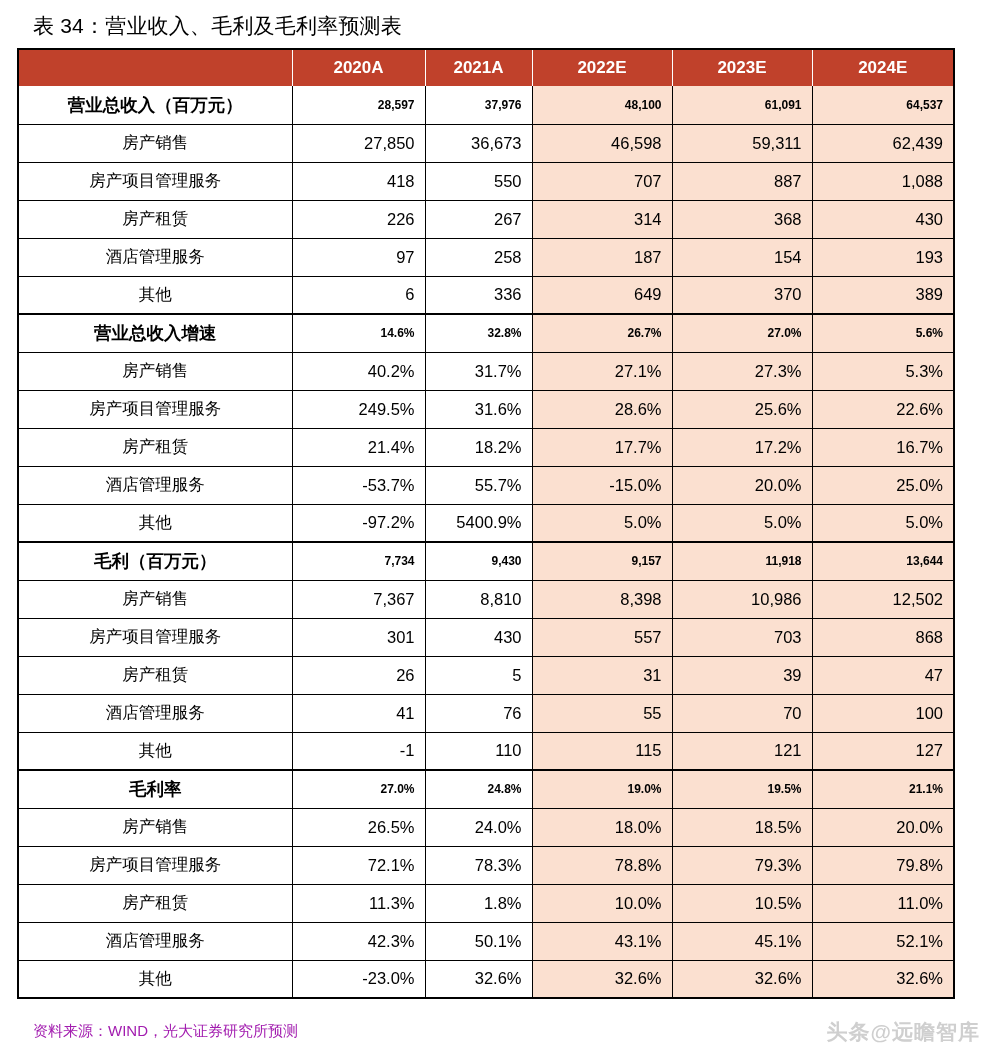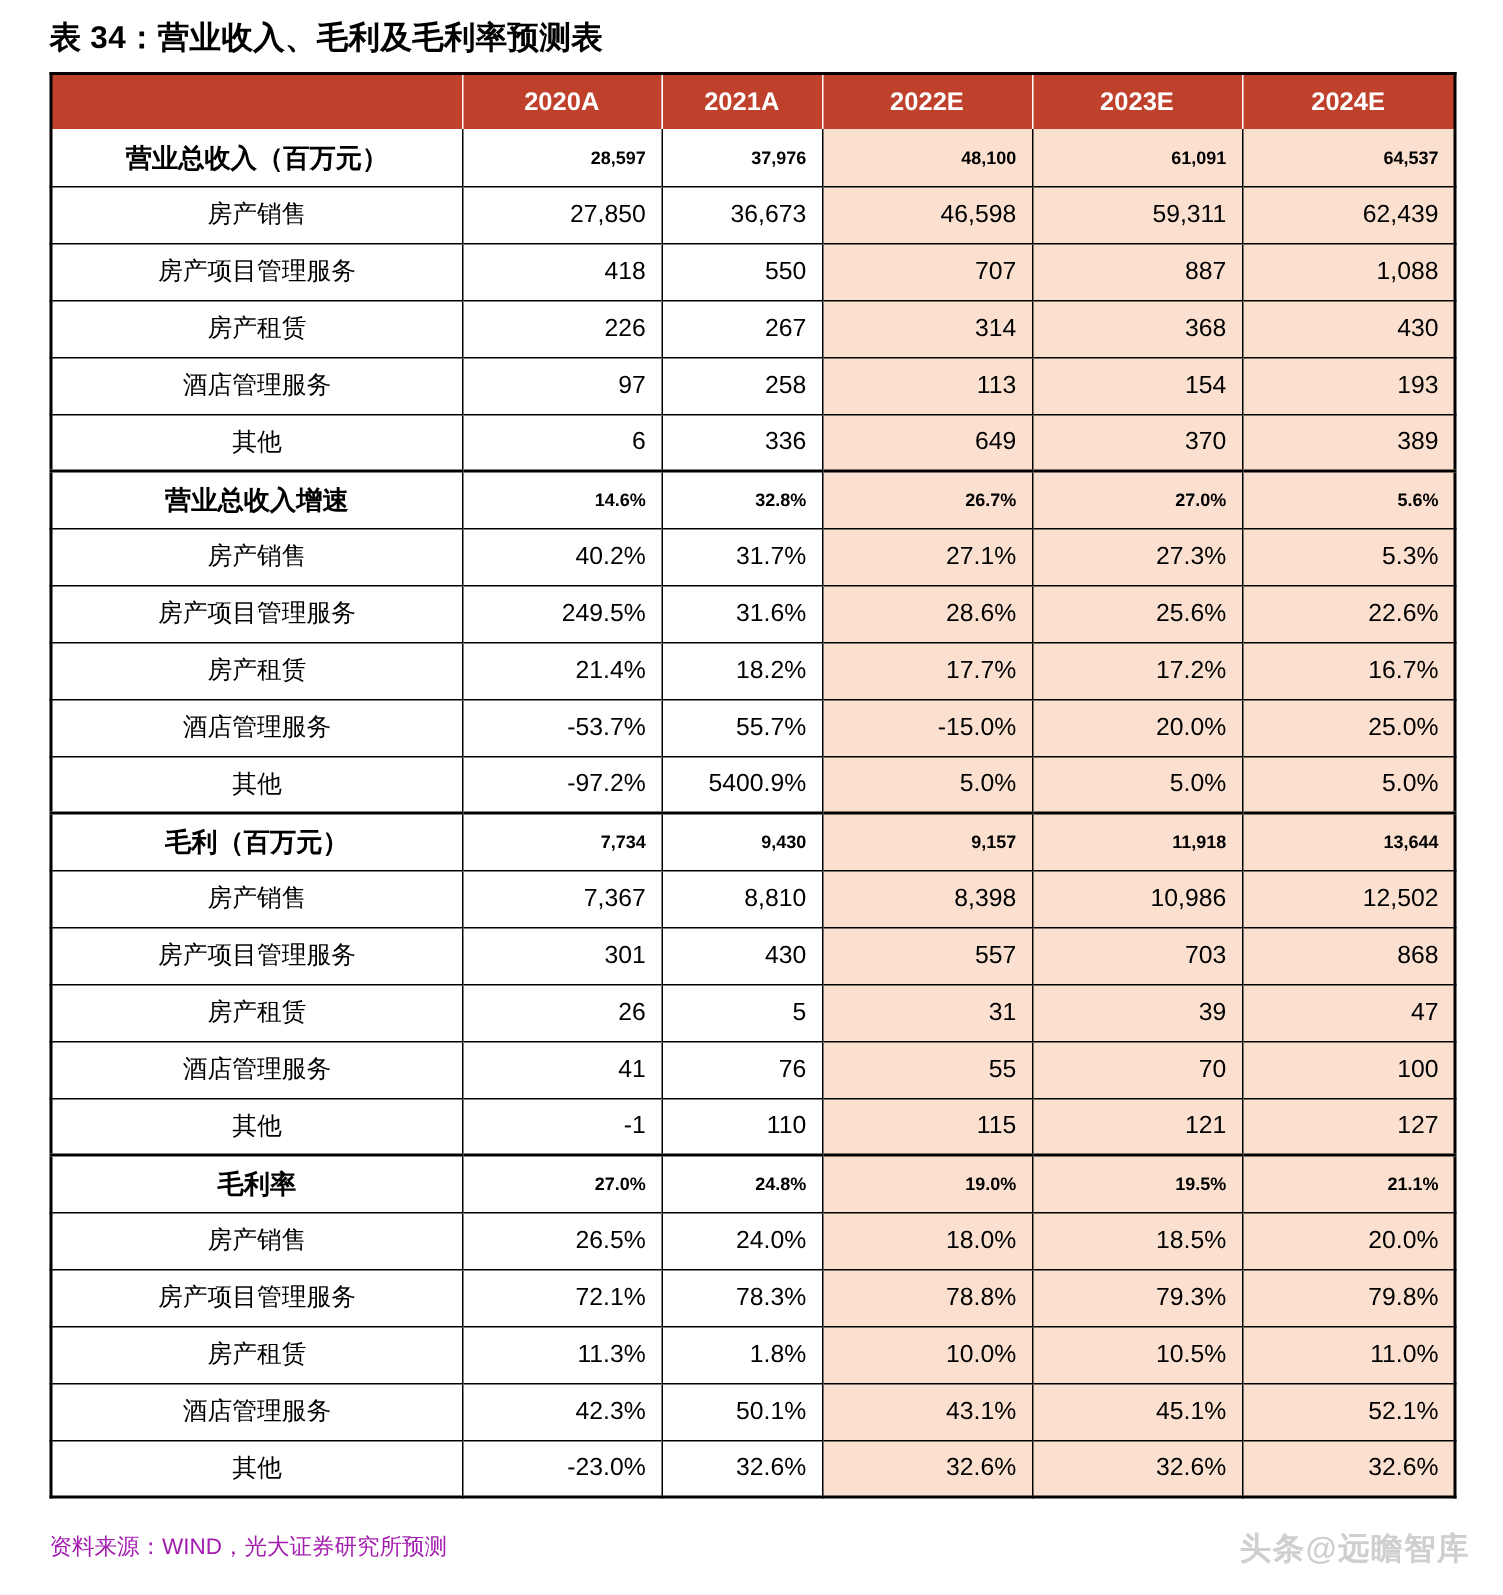--- a/index.html
+++ b/index.html
@@ -20,28 +20,28 @@
     position: relative;
     width: 1002px;
     height: 1063px;
     box-sizing: border-box;
   }
   .title {
     position: absolute;
     left: 33px;
     top: 11px;
     font-size: 21px;
-    font-weight: bold;
+    font-weight: normal;
     letter-spacing: 0.2px;
     white-space: nowrap;
     line-height: 30px;
   }
   .table-wrap {
     position: absolute;
-    left: 33px;
+    left: 17px;
     top: 48px;
     width: 775px;
   }
   table.fin {
     border-collapse: collapse;
     table-layout: fixed;
     width: 936px;
     border: 2px solid #000000;
   }
   table.fin col.c-label { width: 274px; }
@@ -176,21 +176,21 @@
             <td class="num">226</td>
             <td class="num">267</td>
             <td class="num est">314</td>
             <td class="num est">368</td>
             <td class="num est">430</td>
           </tr>
           <tr>
             <td class="label">酒店管理服务</td>
             <td class="num">97</td>
             <td class="num">258</td>
-            <td class="num est">113</td>
+            <td class="num est">187</td>
             <td class="num est">154</td>
             <td class="num est">193</td>
           </tr>
           <tr>
             <td class="label">其他</td>
             <td class="num">6</td>
             <td class="num">336</td>
             <td class="num est">649</td>
             <td class="num est">370</td>
             <td class="num est">389</td>

